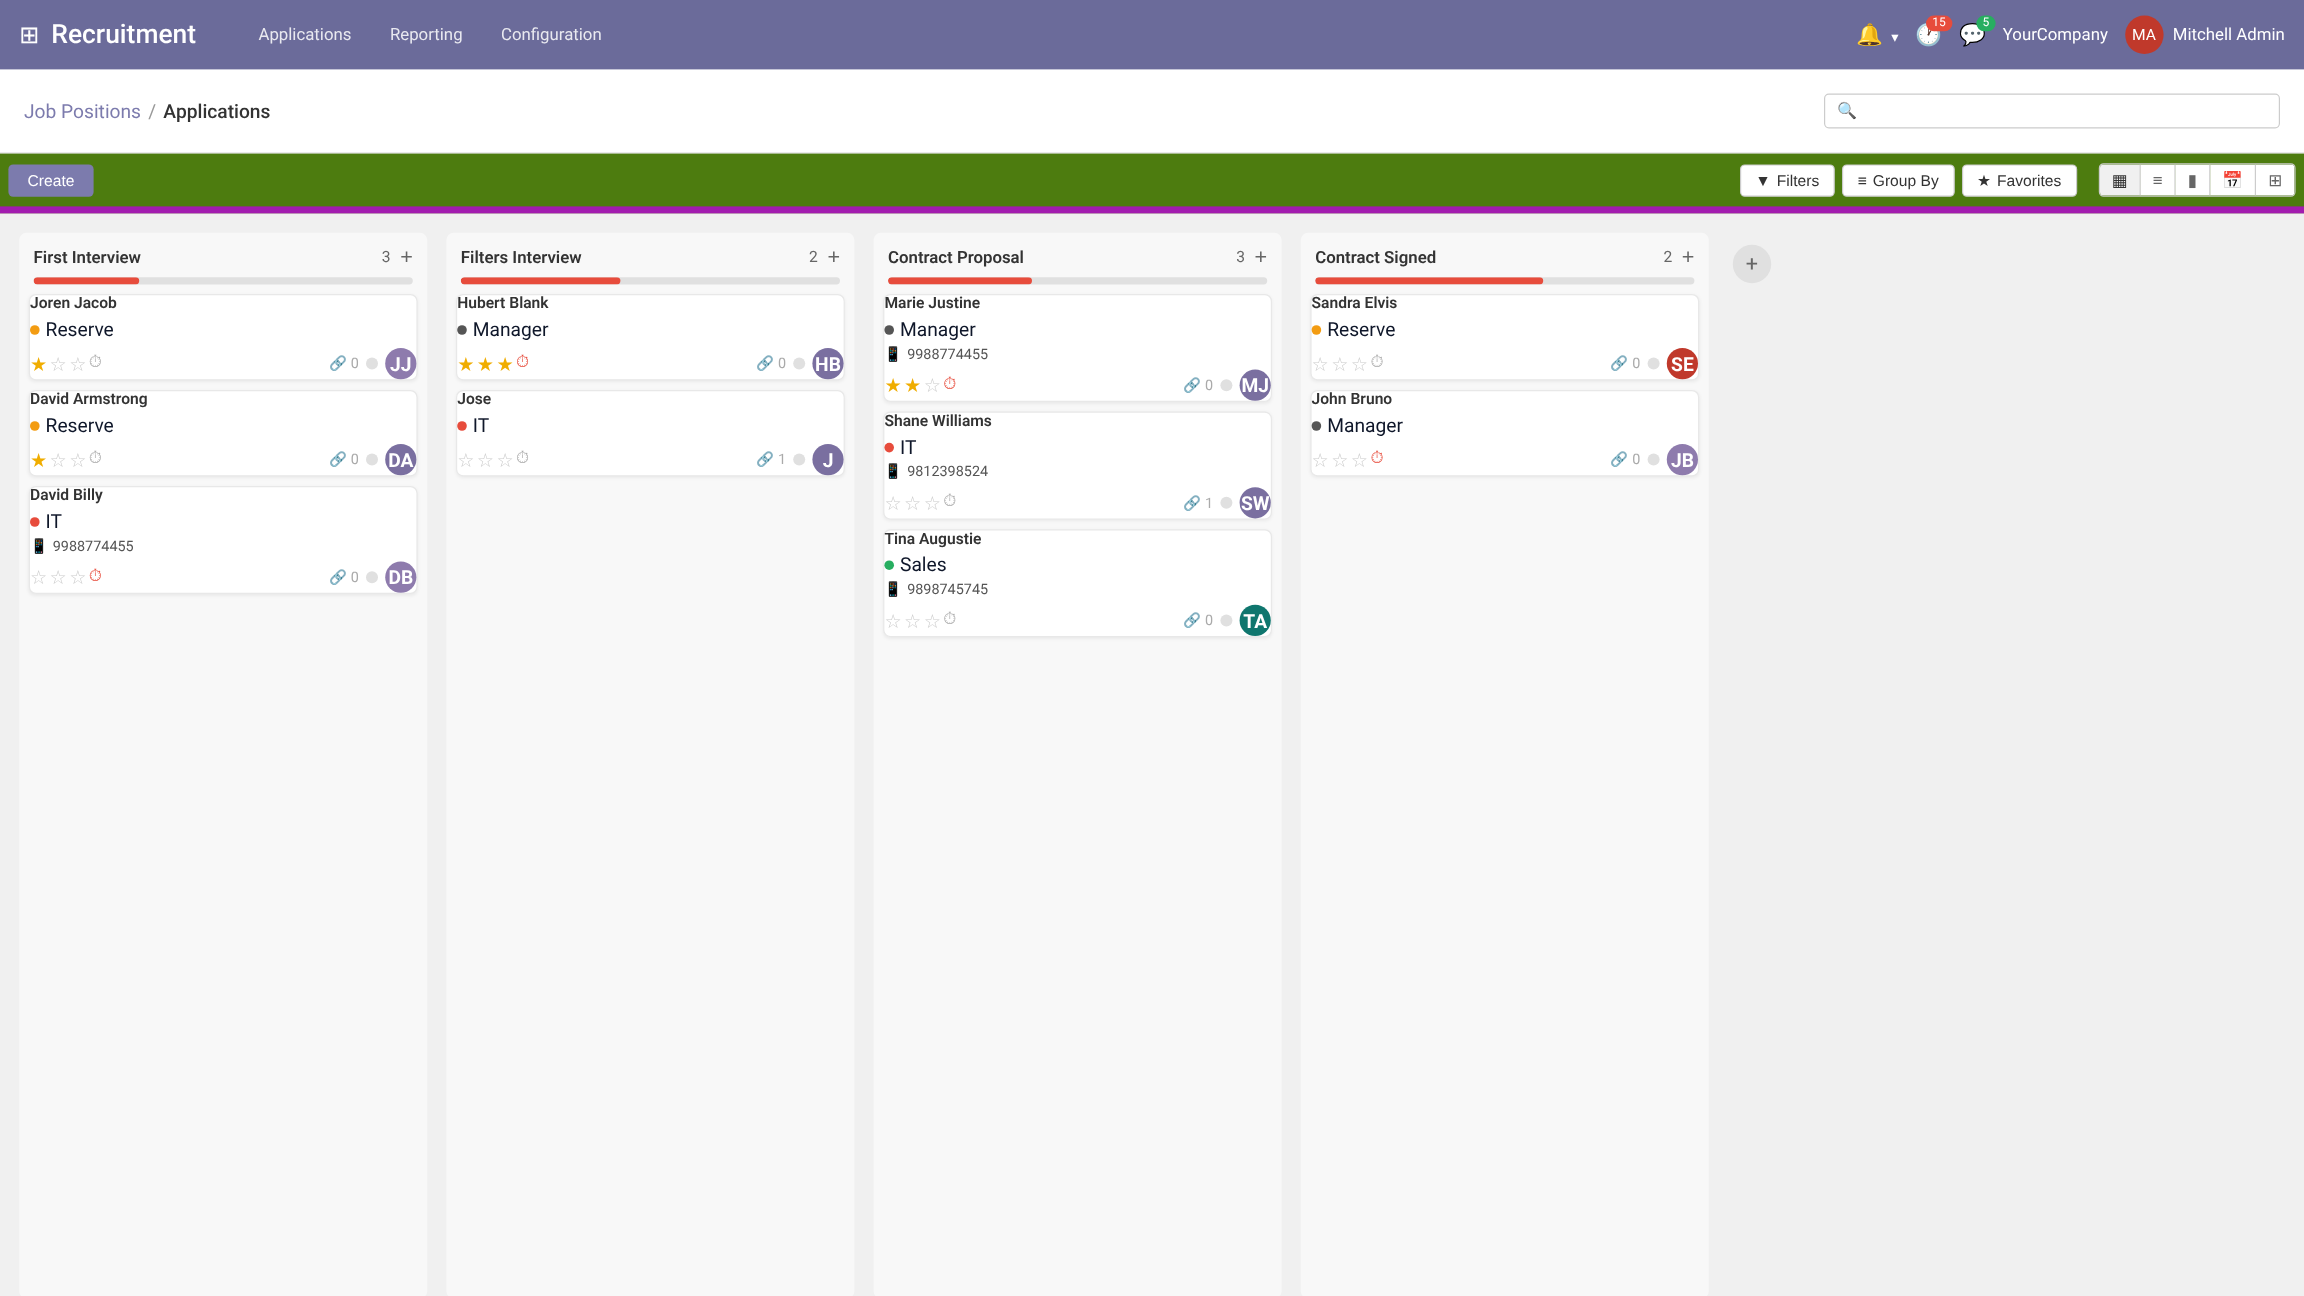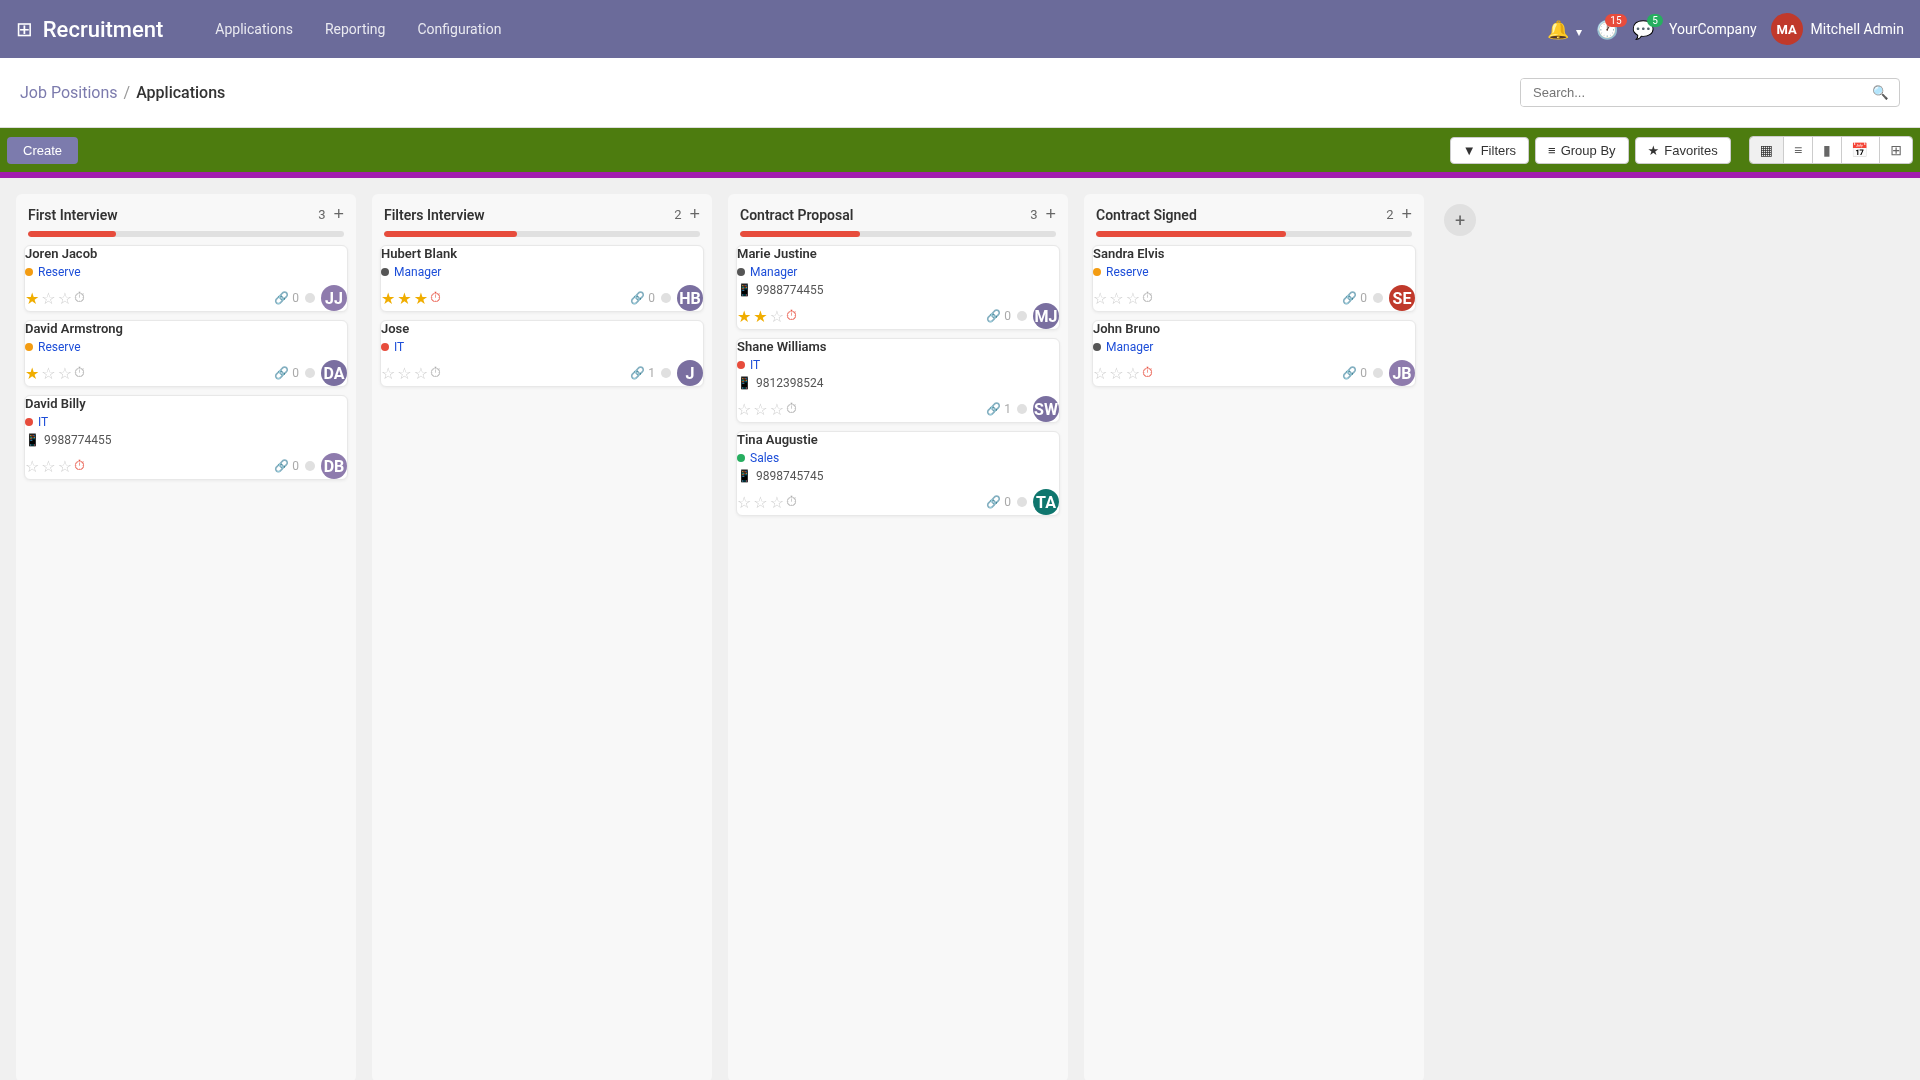--- a/index.html
+++ b/index.html
@@ -41,21 +41,21 @@
       min-width: 16px;
       text-align: center;
     }
     .badge-green { background: #27ae60; }
     .topnav-company { color: white; font-size: 14px; }
     .topnav-user { display: flex; align-items: center; gap: 8px; color: white; font-size: 14px; }
     .user-avatar {
       width: 32px; height: 32px; border-radius: 50%;
       background: #c0392b;
       display: flex; align-items: center; justify-content: center;
-      color: white; font-size: 13px; font-weight: bold;
+      color: white; font-size: 13px; font-weight: normal;
       overflow: hidden;
     }
 
     
     .subheader {
       background: white;
       padding: 20px 20px;
       border-bottom: 1px solid #ddd;
       display: flex;
       align-items: center;
@@ -144,21 +144,21 @@
     .kanban-card {
       background: white;
       border-radius: 6px;
       border: 1px solid #e8e8e8;
       cursor: pointer;
       box-shadow: 0 1px 3px rgba(0,0,0,0.06);
     }
     .card-name { font-size: 13px; font-weight: 600; color: #333; margin-bottom: 4px; }
     .card-tag {
       display: flex; align-items: center; gap: 5px;
-      font-size: 12px; color: #1d4ed8; margin-bottom: 4px;
+      font-size: 16px; color: #0f172a; margin-bottom: 4px;
     }
     .tag-dot { width: 8px; height: 8px; border-radius: 50%; display: inline-block; }
     .card-phone { font-size: 12px; color: #555; margin-bottom: 6px; display: flex; align-items: center; gap: 4px; }
     .card-footer { display: flex; align-items: center; justify-content: space-between; margin-top: 6px; }
     .stars { display: flex; gap: 2px; }
     .star { font-size: 16px; }
     .star.filled { color: #f0ad00; }
     .star.empty { color: #ccc; }
     .card-meta { display: flex; align-items: center; gap: 6px; }
     .clip-count { display: flex; align-items: center; gap: 3px; color: #aaa; font-size: 12px; }
@@ -236,21 +236,20 @@
   </div>
 </nav>
 
 <div class="subheader">
   <div class="breadcrumb">
     <a>Job Positions</a>
     <span class="sep">/</span>
     <span class="current">Applications</span>
   </div>
   <div class="search-bar">
-    <input type="text" placeholder="Search..." style="">
     <button class="search-icon-btn">
       <span>🔍</span>
     </button>
   </div>
 </div>
 
 <div class="action-bar">
   <button class="btn-create">Create</button>
   <div class="filter-group">
     <button class="filter-btn">

